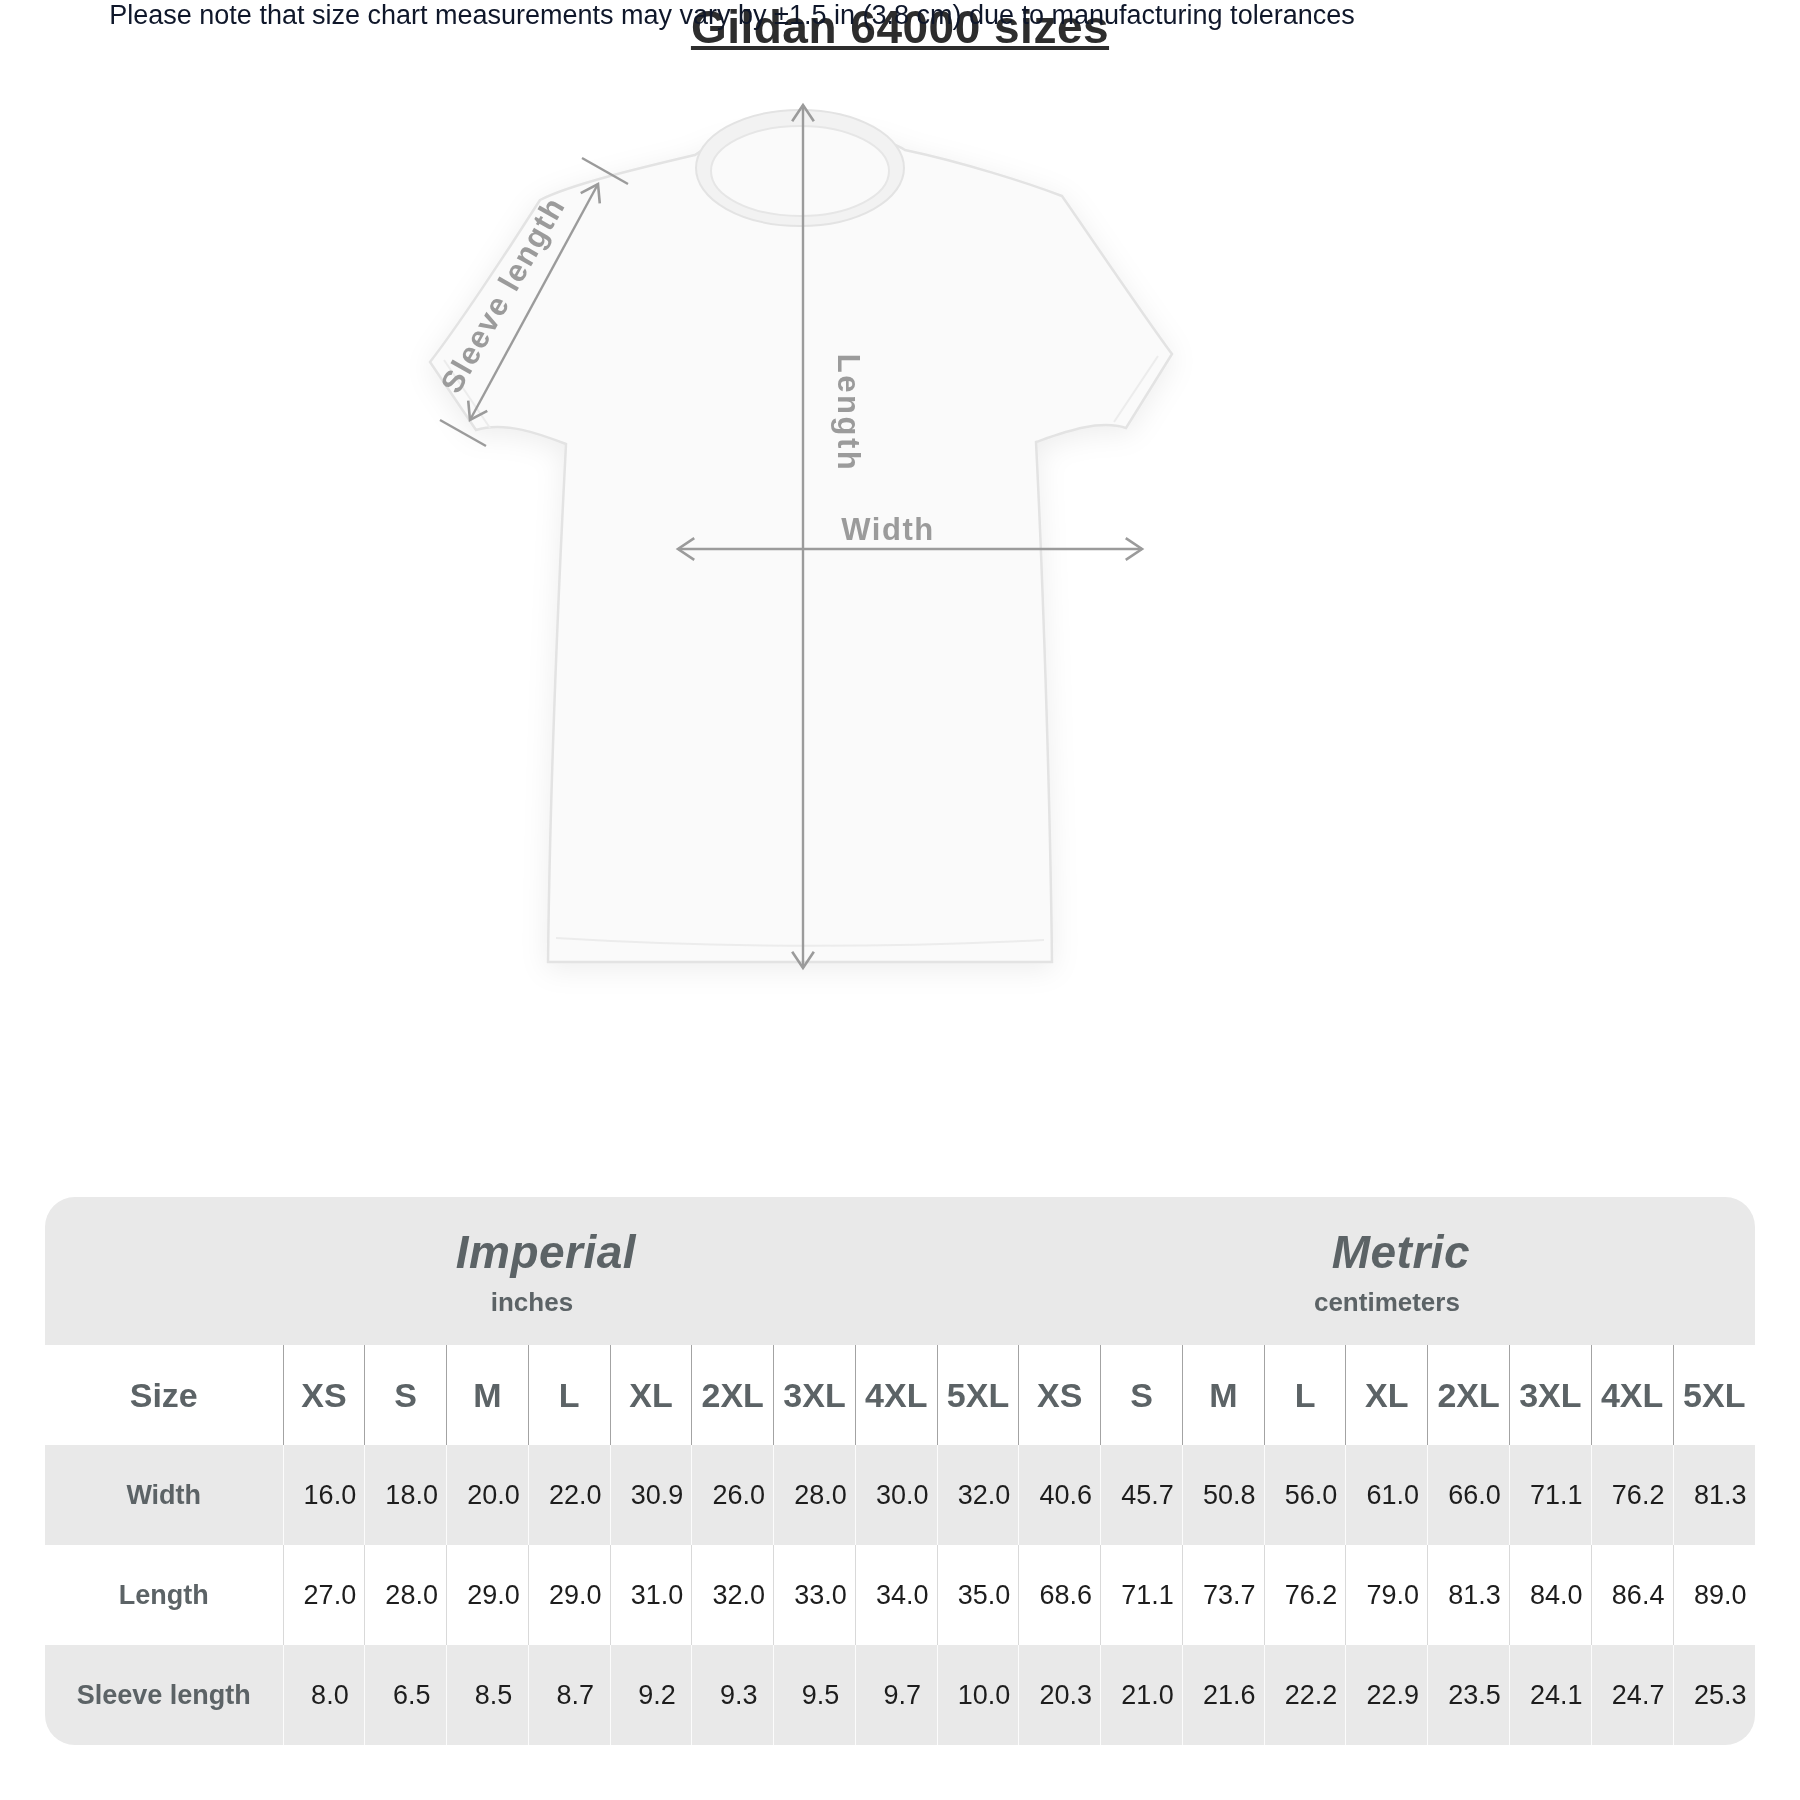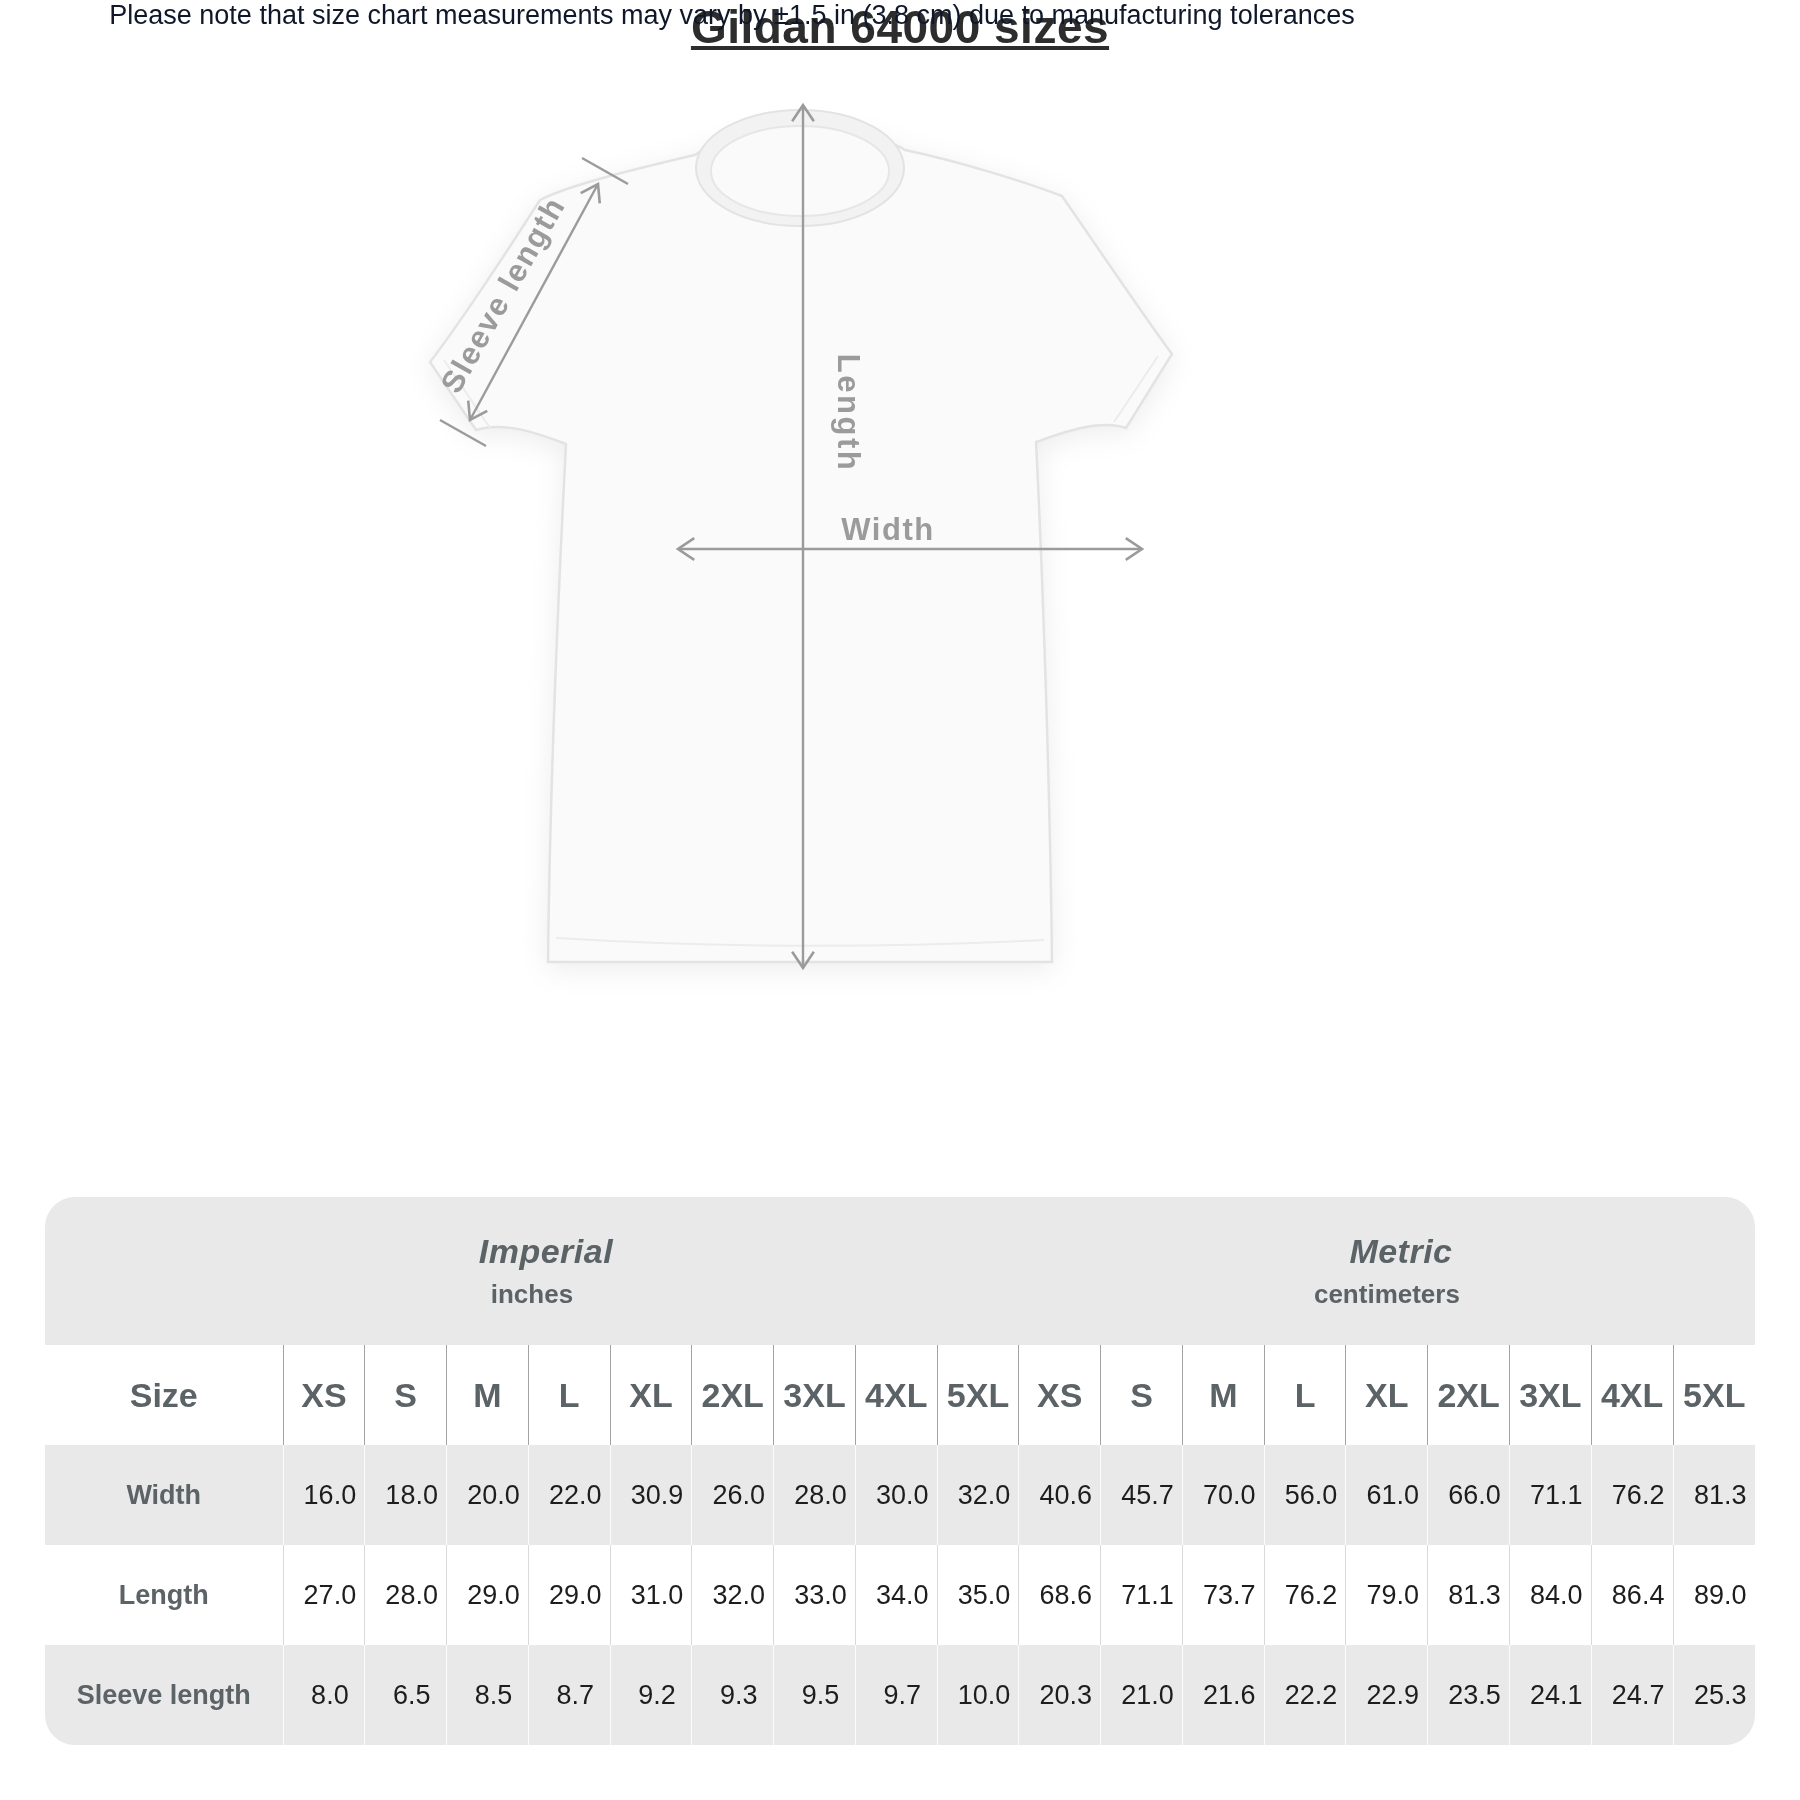--- a/index.html
+++ b/index.html
@@ -31,21 +31,21 @@
   
   .table-wrap {
     position:absolute; left:45px; top:1197px; width:1710px; height:548px;
     border-radius:30px; overflow:hidden; background:#ffffff;
   }
   table.size-table { width:100%; height:100%; border-collapse:collapse; table-layout:fixed; }
   .size-table th, .size-table td { padding:0; text-align:center; vertical-align:middle; }
 
   tr.band-row { height:148px; }
   tr.band-row th { background:#e9e9e9; }
-  .gname { font-size:34px; font-weight:700; font-style:italic; color:#5c6366; letter-spacing:0.5px;padding-left:28px; }
+  .gname { font-size:46px; font-weight:700; font-style:italic; color:#5c6366; letter-spacing:0.5px;padding-left:28px; }
   .gsub  { font-size:26px; color:#5c6366; margin-top:8px; }
 
   tr.sizes-row { height:100px; }
   tr.sizes-row th { background:#ffffff; font-size:34px; font-weight:700; color:#5c6366; }
   tr.sizes-row th + th { border-left:1px solid #a3a3a3;text-align:center; }
 
   tr.data-row { height:100px; }
   tr.data-row td { font-size:27px; color:#1d1d1d; background:#ffffff; }
   tr.data-row td.rowlabel { font-weight:700; color:#5c6366; }
   tr.data-row td + td { border-left:1px solid #d9d9d9;padding-left:12px; }
@@ -165,21 +165,21 @@
         <td>18.0</td>
         <td>20.0</td>
         <td>22.0</td>
         <td>30.9</td>
         <td>26.0</td>
         <td>28.0</td>
         <td>30.0</td>
         <td>32.0</td>
         <td>40.6</td>
         <td>45.7</td>
-        <td>70.0</td>
+        <td>50.8</td>
         <td>56.0</td>
         <td>61.0</td>
         <td>66.0</td>
         <td>71.1</td>
         <td>76.2</td>
         <td>81.3</td>
       </tr>
 
       <tr class="data-row">
         <td class="rowlabel">Length</td>

